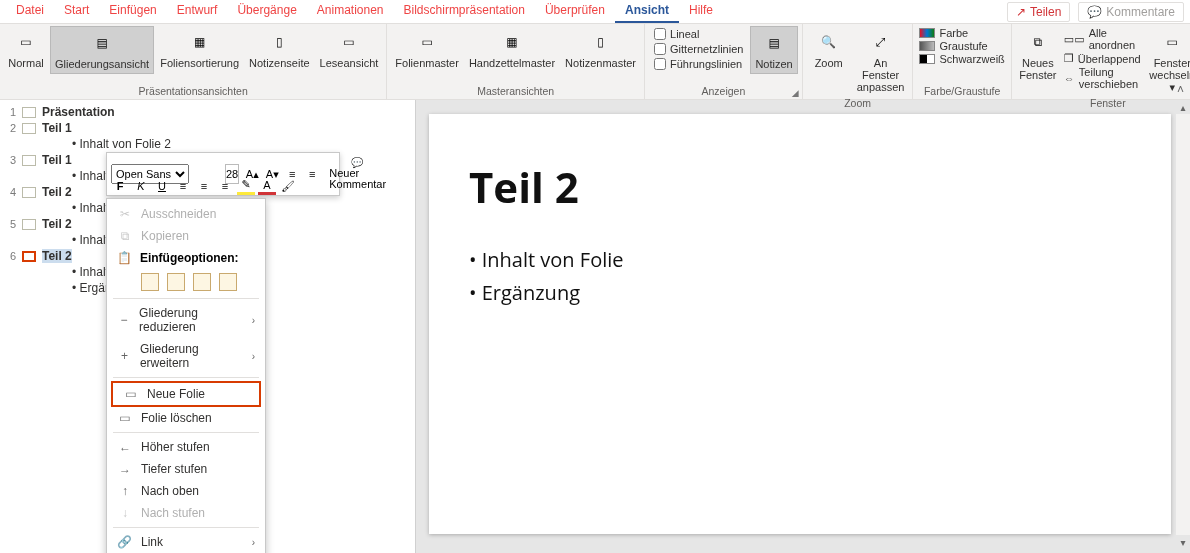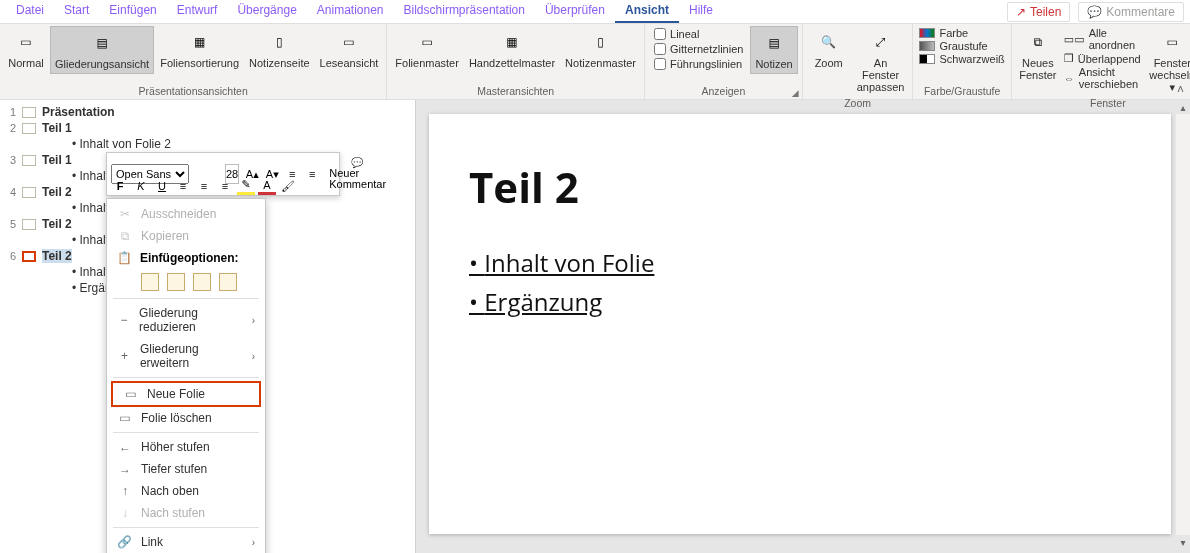--- a/index.html
+++ b/index.html
@@ -15,21 +15,21 @@
   .tabbar {
     display: flex;
     align-items: center;
     height: 24px;
     padding: 0 6px;
     border-bottom: 1px solid #e1dfdd;
     background: #fff;
   }
   .tab {
     padding: 3px 10px 4px;
-    color: #8b5cf6;
+    color: #ef4444;
     cursor: pointer;
   }
   .tab.active {
     color: #2b579a;
     border-bottom: 2px solid #2b579a;
     font-weight: 600;
   }
   .tabbar-right { margin-left: auto; display: flex; gap: 8px; }
   .share-btn { color: #d13438; padding: 2px 8px; border:1px solid #e1dfdd; border-radius:2px; display:flex; align-items:center; gap:4px;}
   .comments-btn { color: #a19f9d; padding: 2px 8px; border:1px solid #e1dfdd; border-radius:2px; display:flex; align-items:center; gap:4px;}
@@ -128,21 +128,21 @@
   .cm-highlight { border:2px solid #d83b01; margin:0 4px; }
 
   .slide-area { flex:1; display:flex; justify-content:center; align-items:flex-start; padding:14px 14px 14px 8px; position:relative;}
   .slide {
     width:742px; height:420px; background:#fff; box-shadow:0 1px 4px rgba(0,0,0,0.25);
     padding:44px 40px;
     font-family: "Open Sans","Segoe UI",sans-serif;
   }
   .slide h1 { font-size:42px; font-weight:700; color:#111; margin-bottom:28px;}
   .slide ul { list-style:none; }
-  .slide li { font-size:24px; color:#111; padding:3px 0;text-decoration:underline;}
+  .slide li { font-size:20px; color:#111; padding:3px 0;}
   .slide li::before { content:"• "; }
 
   .vscroll { position:absolute; right:0; top:100px; bottom:4px; width:14px; display:flex; flex-direction:column; align-items:center; }
   .vscroll .vsbtn { width:14px; height:14px; font-size:10px; color:#666; display:flex; align-items:center; justify-content:center;}
   .vscroll .vstrack { flex:1; background:#f3f2f1; width:14px; position:relative;}
   .ribbon-collapse { position:absolute; right:6px; bottom:2px; font-size:12px; color:#666;}
   .dialog-launcher { position:absolute; right:3px; bottom:1px; font-size:9px; color:#777; }
 </style>
 </head>
 <body>
@@ -286,21 +286,21 @@
         <div class="smallrow">
             <span>▭▭</span>
             <span>Alle anordnen</span>
           </div>
         <div class="smallrow">
             <span>❐</span>
             <span>Überlappend</span>
           </div>
         <div class="smallrow">
             <span>⇔</span>
-            <span>Ansicht verschieben</span>
+            <span>Teilung verschieben</span>
           </div>
       </div>
       <div class="rbtn">
           <div class="ricon">▭</div>
           <div class="rlabel"><span>Fenster wechseln</span> <span>▾</span></div>
         </div>
     </div>
     <div class="group-label">Fenster</div>
   </div>
 

